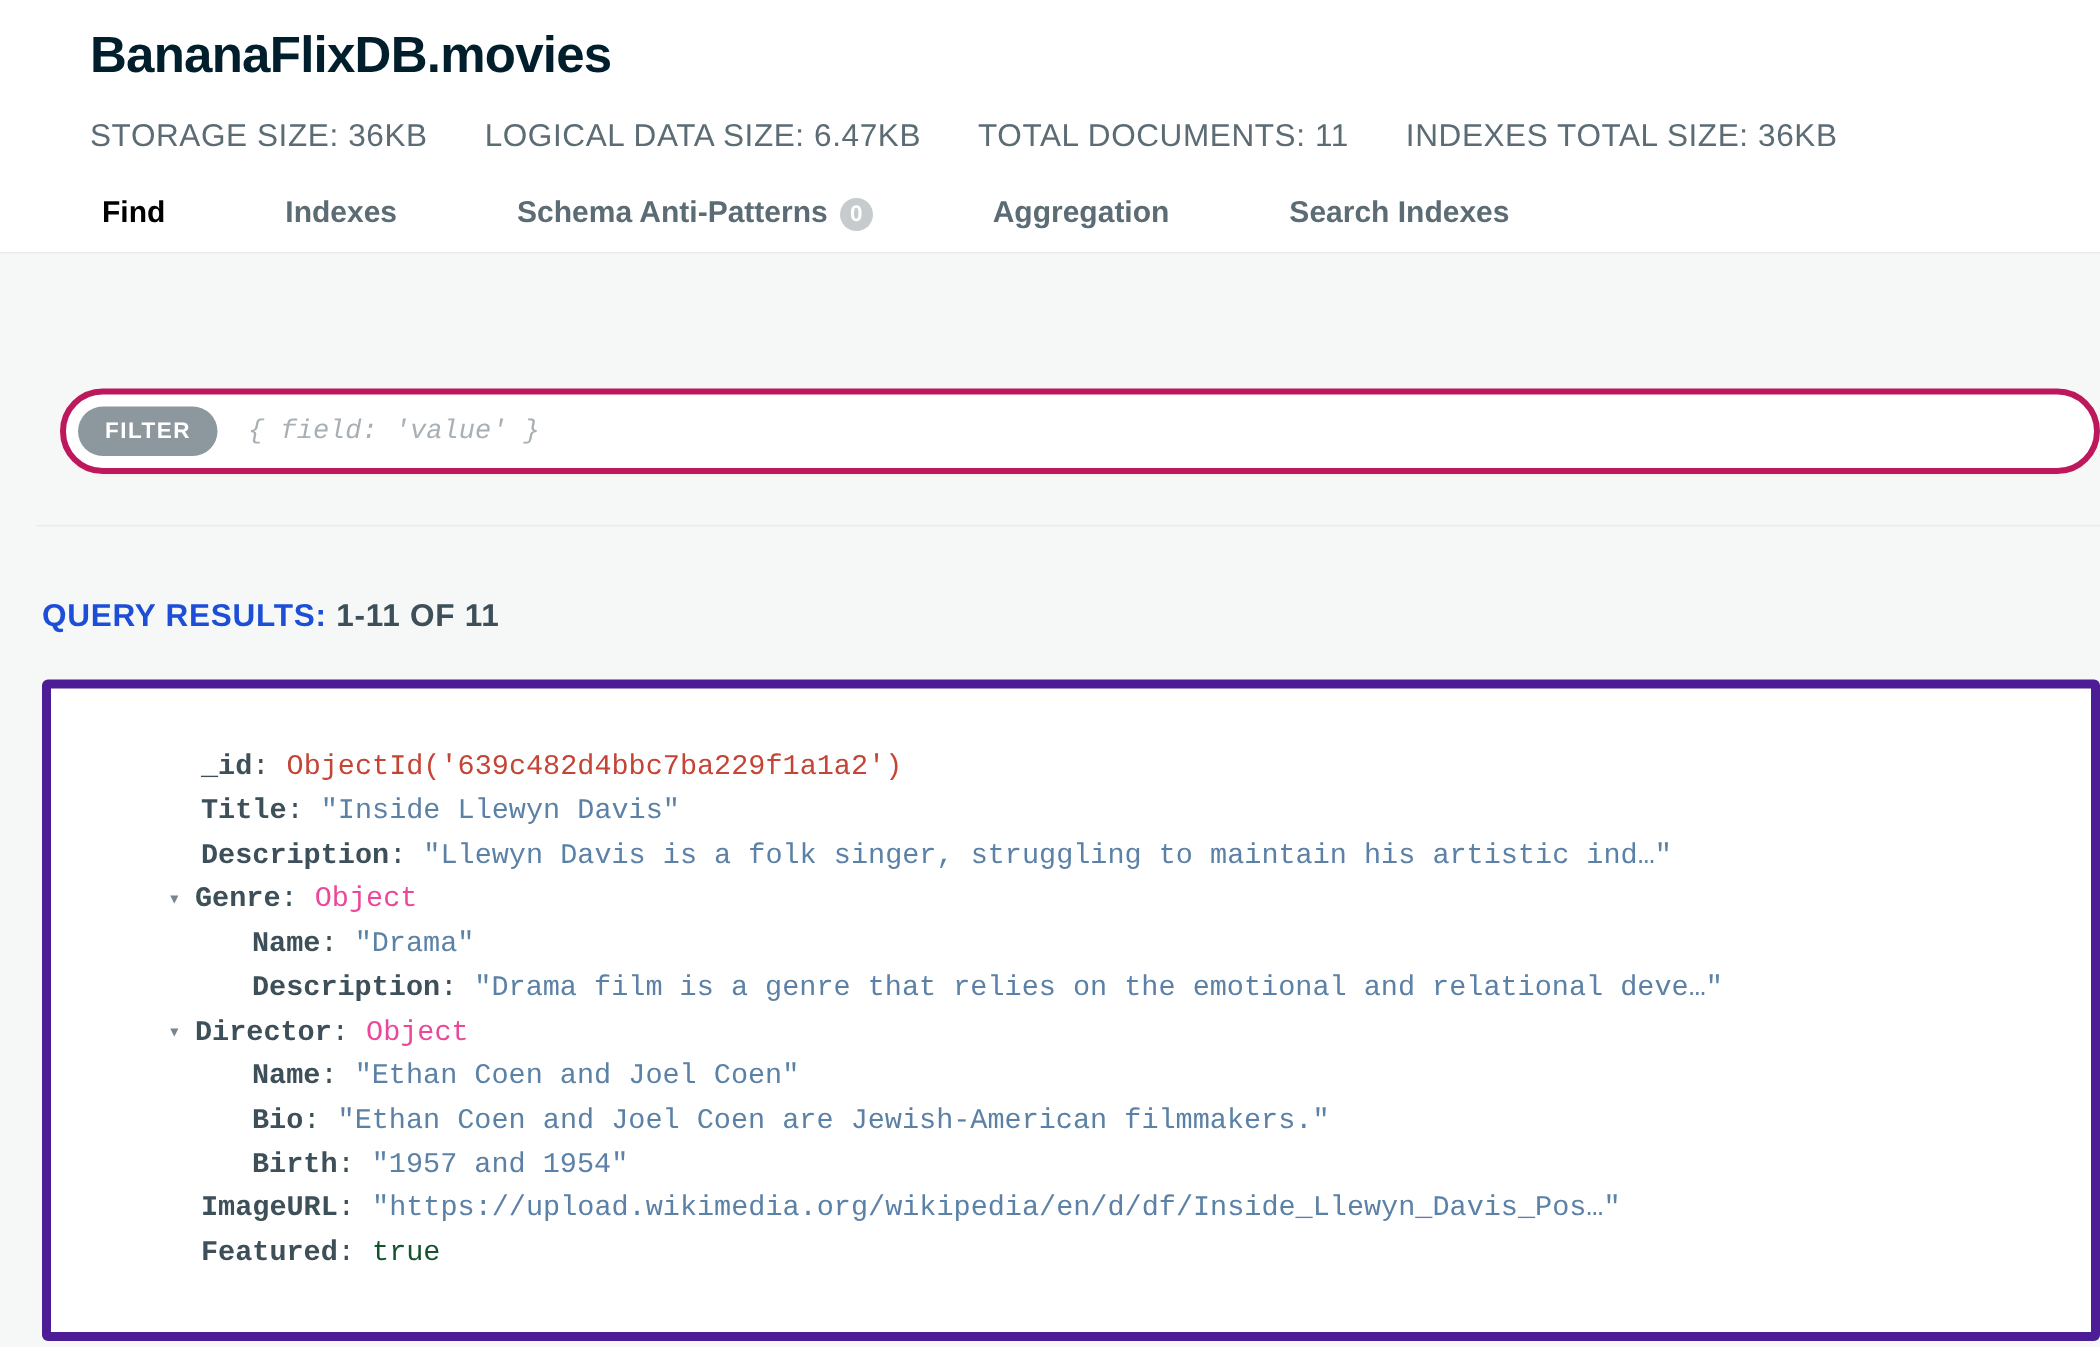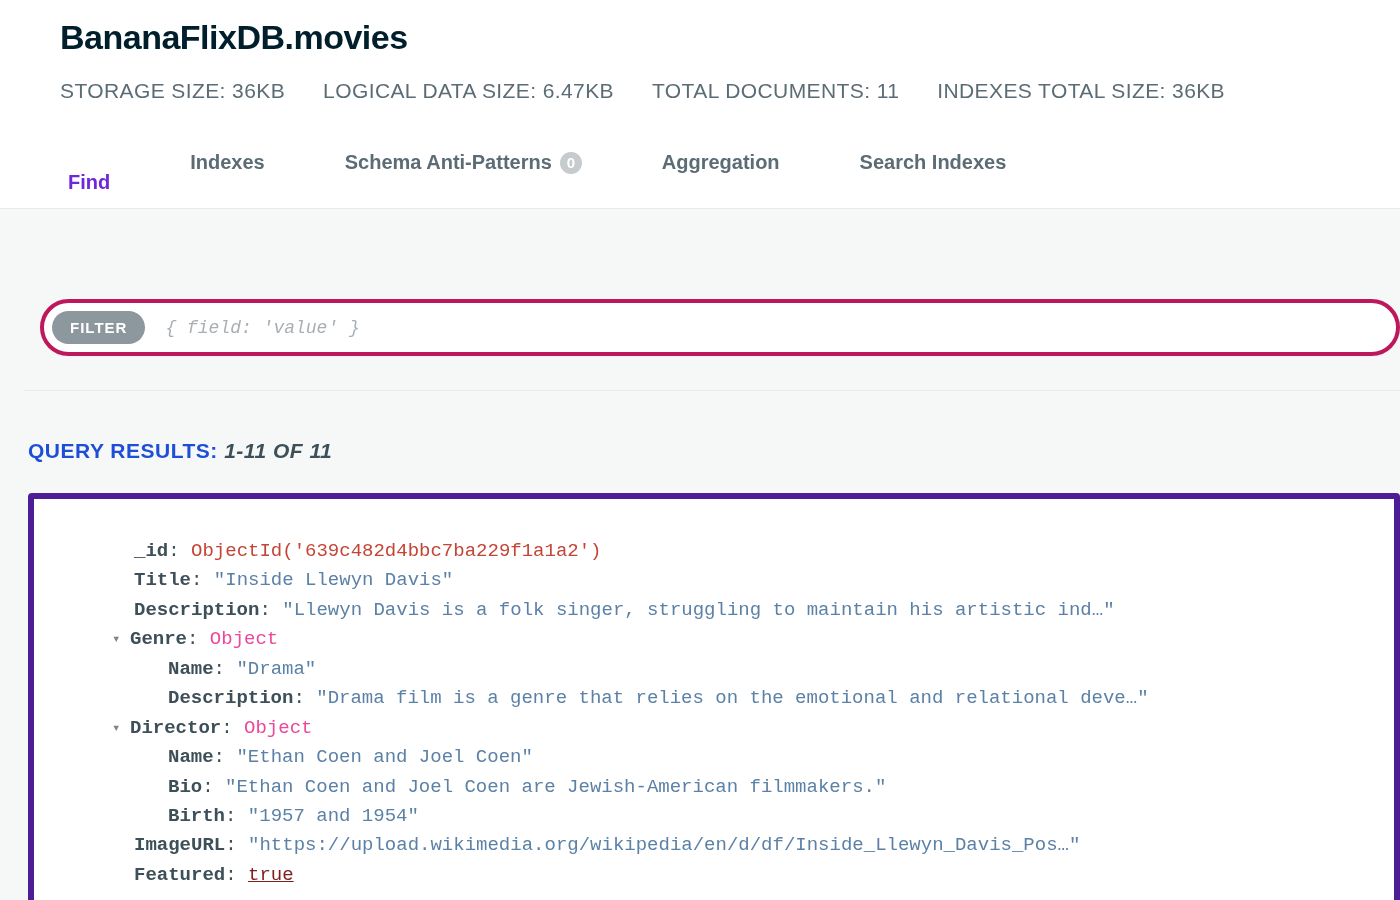--- a/index.html
+++ b/index.html
@@ -35,21 +35,21 @@
   .tabs {
     display: flex;
     gap: 80px;
     font-size: 20px;
     font-weight: 600;
     color: #5c6c75;
     padding-bottom: 14px;
     padding-left: 8px;
   }
   .tab { cursor: pointer; display: inline-flex; align-items: center; gap: 8px; }
-  .tab.active { color: #6d28d9; margin-top: 40px; }
+  .tab.active { color: #000000; }
   .badge {
     background: #c6cbce;
     color: #fff;
     border-radius: 12px;
     min-width: 22px;
     height: 22px;
     display: inline-flex;
     align-items: center;
     justify-content: center;
     font-size: 15px;
@@ -97,40 +97,40 @@
     border-top: 1px solid #e8ebed;
     margin: 34px 0 0 24px;
   }
   .results-heading {
     margin: 48px 0 0 28px;
     font-size: 21px;
     font-weight: 700;
     letter-spacing: 0.5px;
   }
   .results-heading .label { color: #1d4ed8; }
-  .results-heading .range { color: #3d4f58; font-style: italic; }
+  .results-heading .range { color: #3d4f58; }
   .doc-card {
     background: #fff;
     margin: 30px 0 0 28px;
     padding: 38px 46px 38px 100px;
     border: 6px solid #4c1d95;
     border-radius: 4px;
   }
   .doc-line {
     font-family: "SFMono-Regular", Consolas, "Liberation Mono", Menlo, monospace;
     font-size: 19px;
     line-height: 1.55;
     white-space: nowrap;
   }
   .fld { color: #3d4f58; font-weight: 600; }
   .colon { color: #3d4f58; }
   .val-id { color: #c44435; }
   .val-str { color: #5b81a6; }
   .val-type { color: #ec4899; }
-  .val-bool { color: #7f1d1d; text-decoration: underline; }
+  .val-bool { color: #14532d; }
   .indent1 { padding-left: 0; }
   .indent2 { padding-left: 34px; }
   .caret {
     display: inline-block;
     width: 18px;
     color: #7a868f;
     margin-left: -22px;
     font-size: 14px;
     vertical-align: 1px;
     user-select: none;

